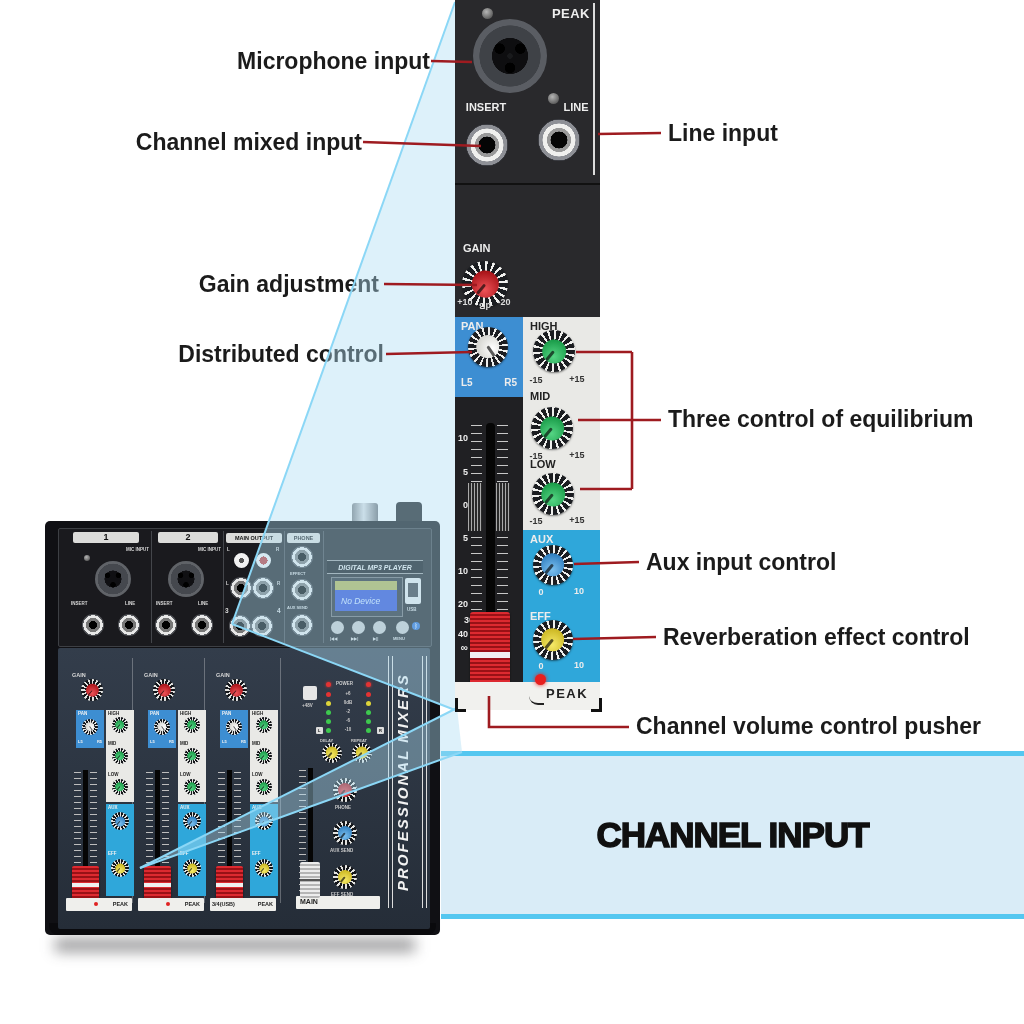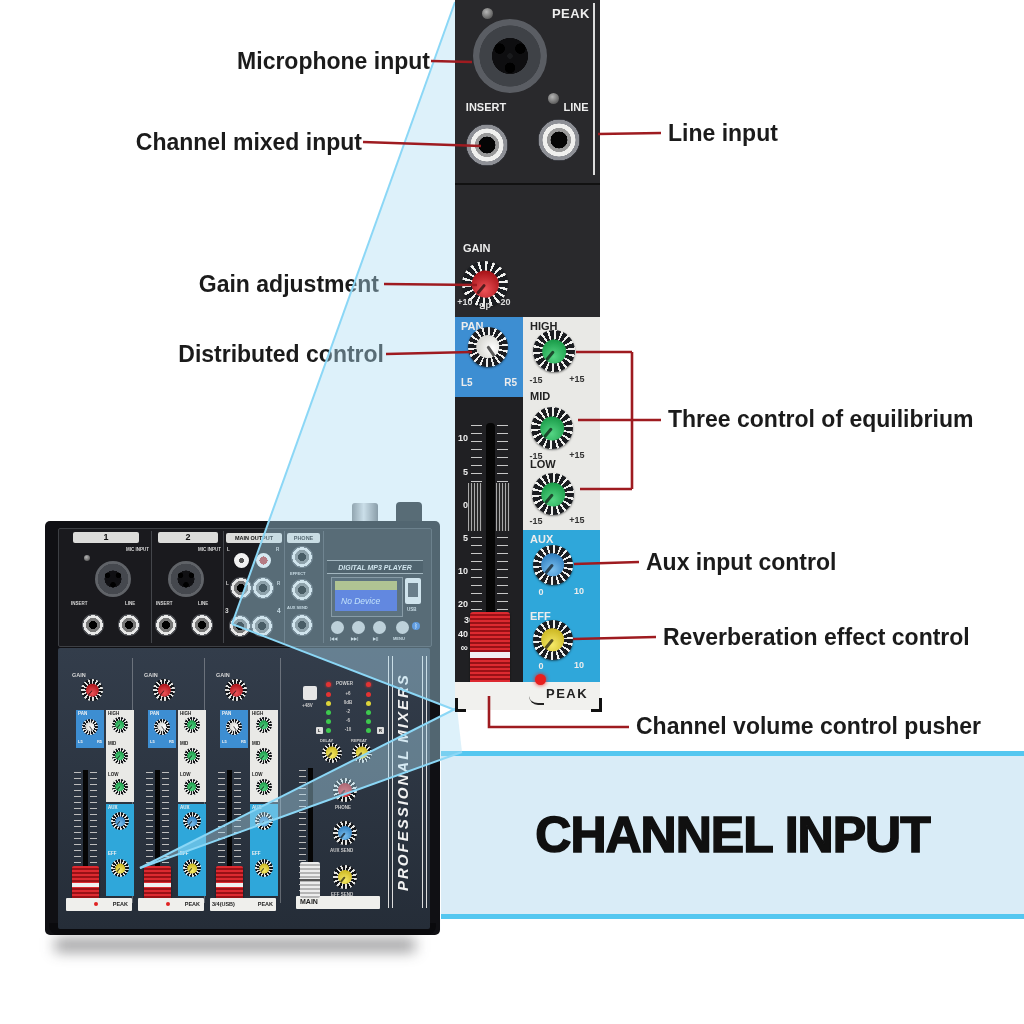--- a/index.html
+++ b/index.html
@@ -43,21 +43,21 @@
   .tickcol{position:absolute;background:repeating-linear-gradient(180deg,#bdbdbd 0 1px,transparent 1px 6px)}
   .sep{position:absolute;width:1px;background:rgba(255,255,255,.28)}
   .hdr{position:absolute;background:#dcdcda;border-radius:2px;color:#111;font-weight:bold;text-align:center}
 </style>
 </head>
 <body>
 
 <div class="abs" style="left:441px;top:751px;width:583px;height:158px;background:#d9ecf7;
             border-top:5px solid #54c7f0;border-bottom:5px solid #54c7f0;z-index:1;
             display:flex;align-items:center;justify-content:center">
-  <div style="font-size:50px;font-weight:bold;color:#101010;letter-spacing:-1px;
+  <div style="font-size:35px;font-weight:bold;color:#101010;letter-spacing:-1px;
               -webkit-text-stroke:1.5px #101010">CHANNEL INPUT</div>
 </div>
 
 <div class="abs" style="left:55px;top:938px;width:360px;height:14px;background:rgba(40,40,45,.45);filter:blur(7px);z-index:1"></div>
 <div class="abs" style="left:352px;top:503px;width:26px;height:24px;border-radius:3px;z-index:1;
             background:linear-gradient(90deg,#7d7d80,#e0e0e2 45%,#6f6f73)"></div>
 <div class="abs" style="left:396px;top:502px;width:26px;height:26px;border-radius:4px;z-index:1;background:#1a1a1d"></div>
 
 <div class="abs" style="left:45px;top:521px;width:395px;height:414px;background:#101014;border-radius:5px;z-index:2">
   <div class="abs" style="left:4px;top:402px;width:387px;height:12px;background:#0a0a0d;border-radius:0 0 9px 9px"></div>

